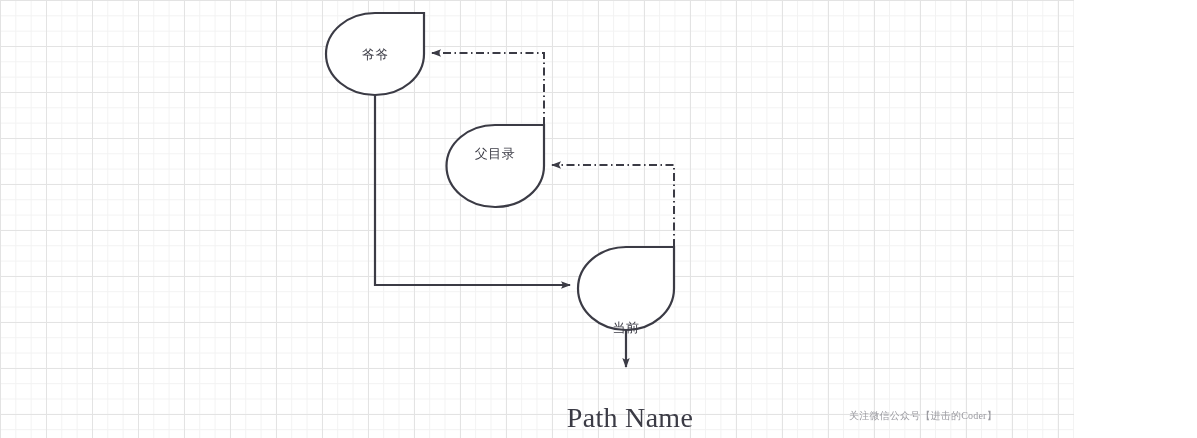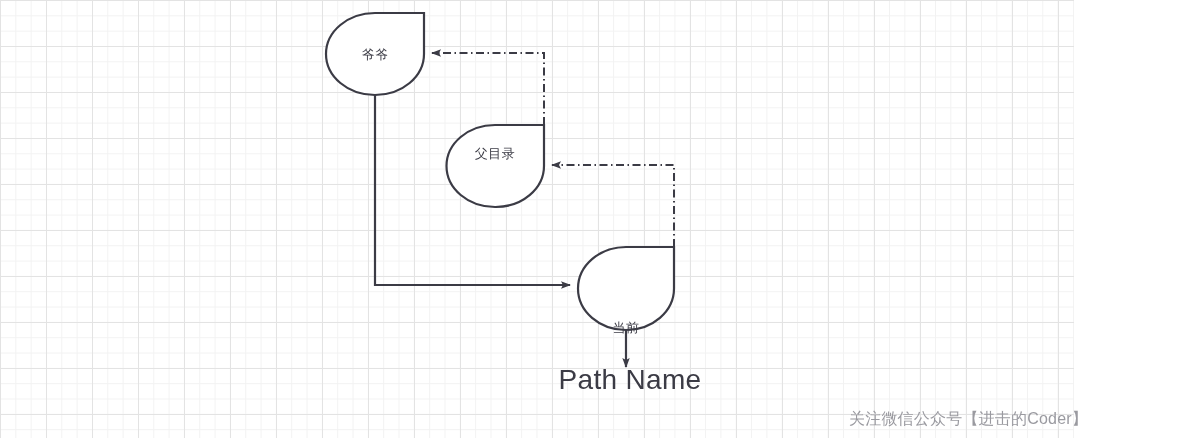--- a/index.html
+++ b/index.html
@@ -22,51 +22,52 @@
       linear-gradient(to right, #e3e3e3 1px, transparent 1px),
       linear-gradient(to bottom, #e3e3e3 1px, transparent 1px),
       linear-gradient(to right, #f2f2f2 1px, transparent 1px),
       linear-gradient(to bottom, #f2f2f2 1px, transparent 1px);
     background-size:
       46px 46px,
       46px 46px,
       15.33px 15.33px,
       15.33px 15.33px;
     background-position: 0 0, 0 0, 0 0, 0 0;
+    font-family: Liberation Serif, serif;
   }
   #diagram-svg {
     position: absolute;
     left: 0;
     top: 0;
     width: 1197px;
     height: 438px;
   }
   .node-label {
     position: absolute;
     font-size: 13px;
     color: #3b3b45;
     white-space: nowrap;
     transform: translate(-50%, -50%);
     letter-spacing: 0.5px;
   }
   #path-name-text {
     position: absolute;
     left: 630px;
-    top: 380px;
+    top: 418px;
     transform: translate(-50%, -50%);
     font-size: 28px;
     color: #3b3b45;
     white-space: nowrap;
     letter-spacing: 0.3px;
   }
   #watermark-text {
     position: absolute;
     left: 849px;
     top: 409px;
-    font-size: 16px;
+    font-size: 10px;
     color: #9a9aa0;
     white-space: nowrap;
     letter-spacing: 0.2px;
   }
 </style>
 </head>
 <body>
 
 <div id="canvas">
 

